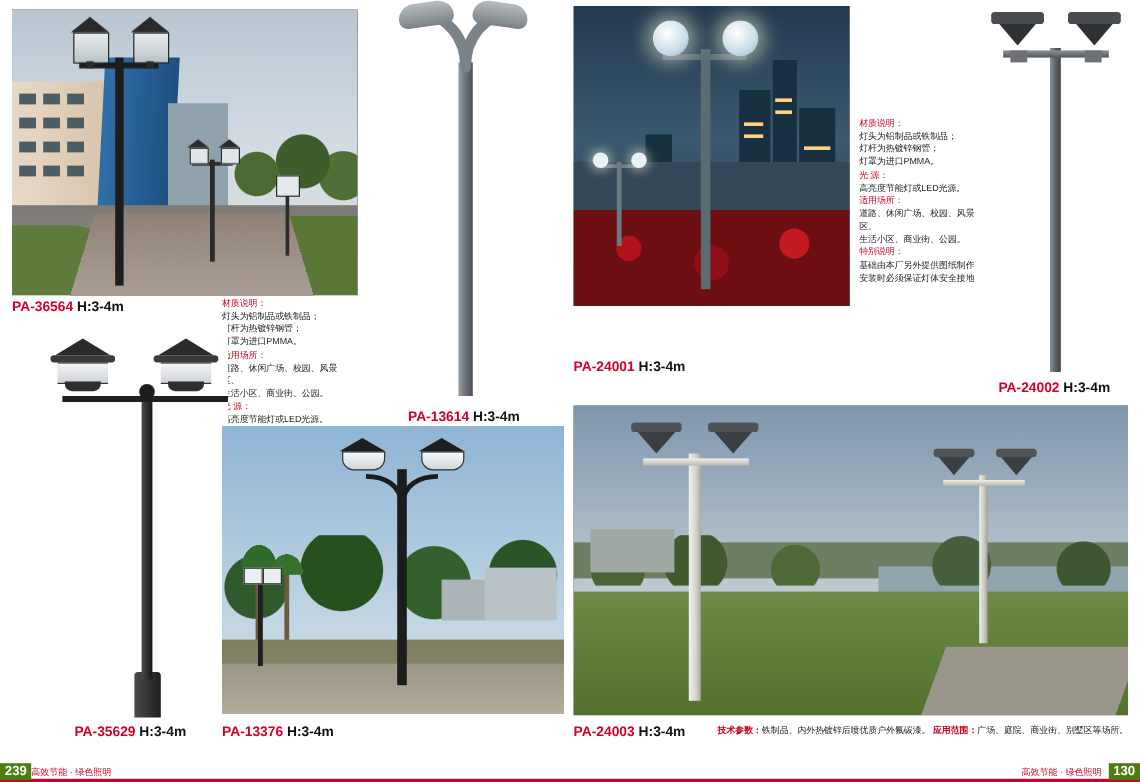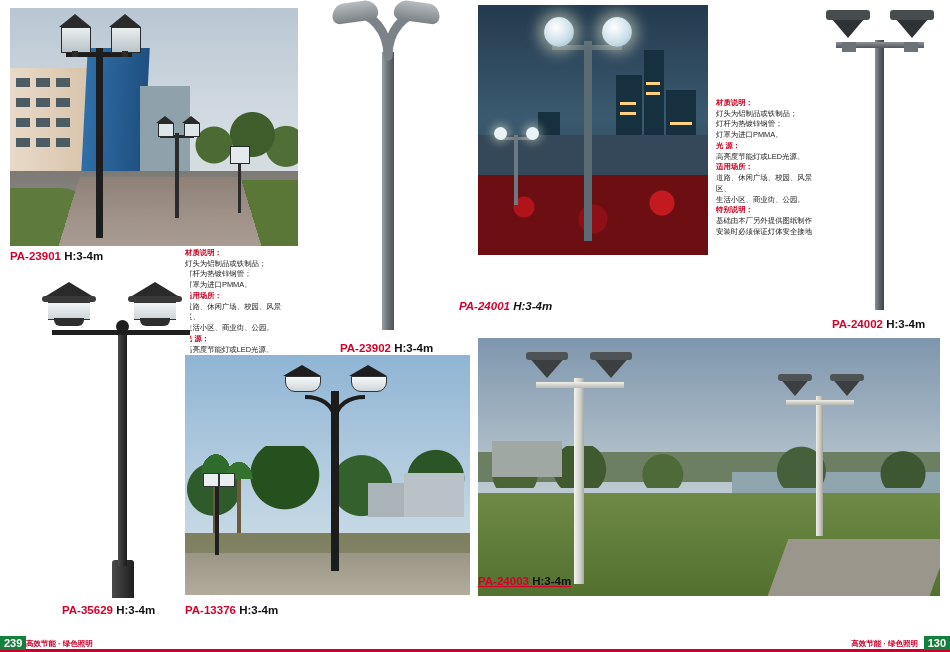--- a/index.html
+++ b/index.html
@@ -12,28 +12,28 @@
   }
   .page{position:absolute;inset:0;}
 
   
   .photo{position:absolute;overflow:hidden;background:#333;}
   .cap{position:absolute;font-size:11.5px;font-weight:bold;color:#d4002a;letter-spacing:0px;white-space:nowrap;}
   .cap .h{color:#111;font-weight:bold;}
 
   
   .spec{position:absolute;font-size:7.4px;line-height:1.45;color:#1a1a1a;width:110px;}
-  .spec .t{color:#c8001e;font-weight:bold;}
+  .spec .t{color:#c8001e;font-weight:normal;}
   .spec p{margin:0;}
 
   
   .footer{position:absolute;left:0;right:0;bottom:0;height:22px;}
   .fl{position:absolute;left:0;bottom:0;width:100%;height:3px;background:#c9002b;}
-  .pnum{position:absolute;bottom:2px;font-size:11px;font-weight:bold;color:#fff;background:#15803d;padding:1px 4px;}
-  .ftxt{position:absolute;bottom:3px;font-size:7.5px;color:#c9002b;font-weight:bold;}
+  .pnum{position:absolute;bottom:2px;font-size:11px;font-weight:bold;color:#fff;background:#4d7c0f;padding:1px 4px;}
+  .ftxt{position:absolute;bottom:3px;font-size:7.5px;color:#c9002b;font-weight:normal;}
 
   
   
   .p1 .skyg{position:absolute;inset:0;background:linear-gradient(#b9c6d2,#d6dee4 55%,#cfd6d2 100%);}
   .p1 .bldgA{position:absolute;left:0;top:60px;width:78px;height:120px;background:linear-gradient(90deg,#e8d9c8,#d9c4ab);}
   .p1 .bldgA .win{position:absolute;background:#4d5c63;}
   .p1 .bldgB{position:absolute;left:74px;top:40px;width:62px;height:145px;background:linear-gradient(90deg,#2f6fa8,#1f4f80);transform:skewX(-3deg);}
   .p1 .bldgC{position:absolute;left:130px;top:78px;width:50px;height:100px;background:#8fa2ab;}
   .p1 .road{position:absolute;left:0;right:0;bottom:0;height:75px;background:linear-gradient(#7d7a76,#9a958f);}
   .p1 .walk{position:absolute;left:60px;bottom:0;width:180px;height:75px;background:linear-gradient(#8e8077,#a99c92);transform:perspective(120px) rotateX(22deg);}
@@ -130,21 +130,21 @@
         <div style="position:absolute;left:4px;top:7px;width:14px;height:12px;background:#dfe6e9;border:1px solid #2a2a2a;"></div>
       </div>
     </div>
 
     <div>
       <div class="pole" style="left:228px;top:150px;width:3px;height:55px;"></div>
       <div style="position:absolute;left:220px;top:138px;width:18px;height:16px;background:#e3e9ec;border:1px solid #2a2a2a;"></div>
     </div>
   </div>
   <div class="cap" style="left:10px;top:250px;">
-    <span>PA-23901</span> <span class="h">H:3-4m</span>
+    <span>PA-36564</span> <span class="h">H:3-4m</span>
   </div>
 
   <div class="spec" style="left:185px;top:248px;">
     <p class="t">材质说明：</p>
     <p>灯头为铝制品或铁制品；</p>
     <p>灯杆为热镀锌钢管；</p>
     <p>灯罩为进口PMMA。</p>
     <p class="t">适用场所：</p>
     <p>道路、休闲广场、校园、风景区、</p>
     <p>生活小区、商业街、公园。</p>
@@ -159,21 +159,21 @@
     <div class="pole" style="left:62px;top:52px;width:12px;height:278px;background:linear-gradient(90deg,#9aa0a4,#6e757a 45%,#4c5256);"></div>
 
     <svg width="130" height="80" style="position:absolute;left:0;top:0;">
       <path d="M68 56 C68 30 52 14 32 10" stroke="#7c8388" stroke-width="9" fill="none" stroke-linecap="round"></path>
       <path d="M68 56 C68 30 84 14 104 10" stroke="#7c8388" stroke-width="9" fill="none" stroke-linecap="round"></path>
     </svg>
     <div style="position:absolute;left:12px;top:2px;width:46px;height:20px;background:linear-gradient(#b6bcc0,#7b8286);border-radius:18px 18px 10px 10px;transform:rotate(-8deg);"></div>
     <div style="position:absolute;left:74px;top:2px;width:46px;height:20px;background:linear-gradient(#b6bcc0,#7b8286);border-radius:18px 18px 10px 10px;transform:rotate(8deg);"></div>
   </div>
   <div class="cap" style="left:340px;top:342px;">
-    <span>PA-23902</span> <span class="h">H:3-4m</span>
+    <span>PA-13614</span> <span class="h">H:3-4m</span>
   </div>
 
   <div class="photo p3" style="left:478px;top:5px;width:230px;height:250px;">
     <div class="nsky"></div>
     <div class="bld" style="left:138px;bottom:95px;width:26px;height:85px;"></div>
     <div class="bld" style="left:166px;bottom:95px;width:20px;height:110px;"></div>
     <div class="bld" style="left:188px;bottom:95px;width:30px;height:70px;"></div>
     <div class="bld" style="left:60px;bottom:95px;width:22px;height:48px;"></div>
     <div class="lit" style="left:142px;bottom:150px;width:16px;height:3px;"></div>
     <div class="lit" style="left:142px;bottom:140px;width:16px;height:3px;"></div>
@@ -189,21 +189,21 @@
       <div style="position:absolute;left:66px;top:12px;width:30px;height:30px;border-radius:50%;background:radial-gradient(circle at 40% 35%,#fff,#c8dde8 60%,#8fb0c0);box-shadow:0 0 14px 6px rgba(255,255,220,.45);"></div>
       <div style="position:absolute;left:124px;top:12px;width:30px;height:30px;border-radius:50%;background:radial-gradient(circle at 40% 35%,#fff,#c8dde8 60%,#8fb0c0);box-shadow:0 0 14px 6px rgba(255,255,220,.45);"></div>
     </div>
     <div>
       <div class="pole" style="left:36px;top:130px;width:4px;height:70px;background:#6b7a82;"></div>
       <div class="arm" style="left:22px;top:132px;width:32px;height:3px;background:#6b7a82;"></div>
       <div style="position:absolute;left:16px;top:122px;width:13px;height:13px;border-radius:50%;background:#e9f3f7;box-shadow:0 0 8px 3px rgba(255,255,220,.4);"></div>
       <div style="position:absolute;left:48px;top:122px;width:13px;height:13px;border-radius:50%;background:#e9f3f7;box-shadow:0 0 8px 3px rgba(255,255,220,.4);"></div>
     </div>
   </div>
-  <div class="cap" style="left:459px;top:300px;font-style:italic;">
+  <div class="cap" style="left:478px;top:300px;">
     <span>PA-24001</span> <span class="h">H:3-4m</span>
   </div>
 
   <div class="spec" style="left:716px;top:98px;">
     <p class="t">材质说明：</p>
     <p>灯头为铝制品或铁制品；</p>
     <p>灯杆为热镀锌钢管；</p>
     <p>灯罩为进口PMMA。</p>
     <p class="t">光    源：</p>
     <p>高亮度节能灯或LED光源。</p>
@@ -318,24 +318,28 @@
 
     <div>
       <div class="pole" style="left:338px;top:58px;width:7px;height:140px;background:linear-gradient(90deg,#efefe9,#c9c9c2 60%,#a0a099);"></div>
       <div class="arm" style="left:308px;top:62px;width:68px;height:5px;background:linear-gradient(#eeeee8,#b5b5ae);"></div>
       <div style="position:absolute;left:300px;top:38px;width:0;height:0;border-left:17px solid transparent;border-right:17px solid transparent;border-bottom:20px solid #3b3f41;transform:rotate(180deg);"></div>
       <div style="position:absolute;left:300px;top:36px;width:34px;height:7px;background:#4e5356;border-radius:3px;"></div>
       <div style="position:absolute;left:352px;top:38px;width:0;height:0;border-left:17px solid transparent;border-right:17px solid transparent;border-bottom:20px solid #3b3f41;transform:rotate(180deg);"></div>
       <div style="position:absolute;left:352px;top:36px;width:34px;height:7px;background:#4e5356;border-radius:3px;"></div>
     </div>
   </div>
-  <div class="cap" style="left:478px;top:575px;text-decoration:underline;">
+  <div class="cap" style="left:478px;top:604px;">
     <span>PA-24003</span> <span class="h">H:3-4m</span>
   </div>
 
+  <div style="position:absolute;left:598px;top:604px;font-size:7.4px;color:#1a1a1a;white-space:nowrap;">
+    <span style="color:#c8001e;font-weight:bold;">技术参数：</span><span>铁制品、内外热镀锌后喷优质户外氟碳漆。</span>
+    <span style="color:#c8001e;font-weight:bold;">应用范围：</span><span>广场、庭院、商业街、别墅区等场所。</span>
+  </div>
 
   <div class="footer">
     <div class="fl"></div>
     <div class="pnum" style="left:0px;">239</div>
     <div class="ftxt" style="left:26px;">高效节能 · 绿色照明</div>
     <div class="ftxt" style="right:32px;">高效节能 · 绿色照明</div>
     <div class="pnum" style="right:0px;">130</div>
   </div>
 
 </div>

